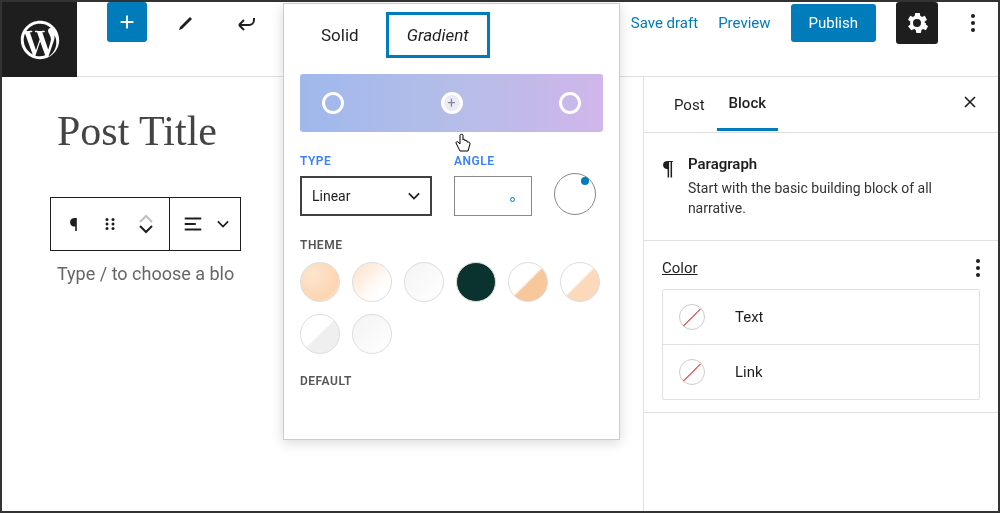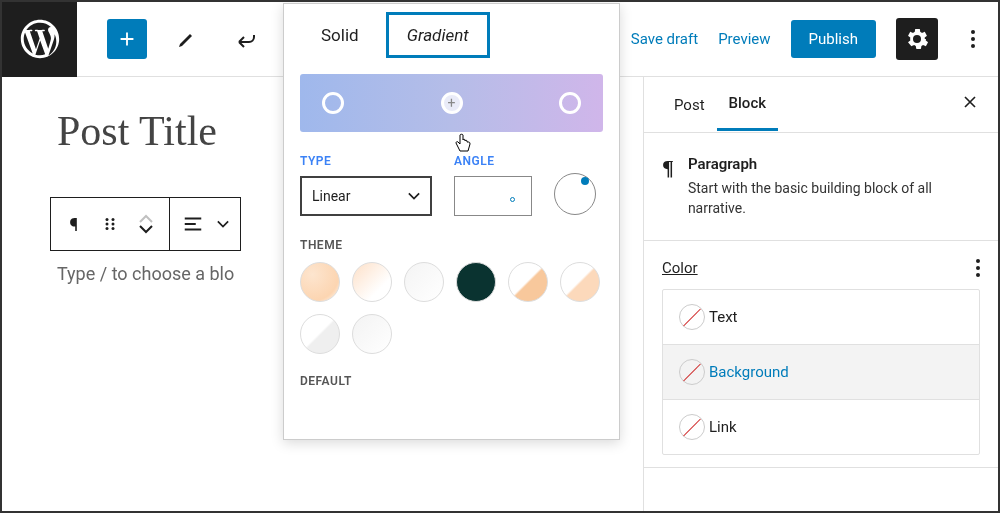--- a/index.html
+++ b/index.html
@@ -1,18 +1,18 @@
 <!DOCTYPE html>
 <html><head>
 <meta charset="utf-8">
 <style>
   * { box-sizing: border-box; margin: 0; padding: 0; }
   body { font-family: -apple-system, BlinkMacSystemFont, "Segoe UI", Roboto, sans-serif; font-size: 14px; color: #1e1e1e; background: #fff; width: 1000px; height: 513px; overflow: hidden; border: 2px solid #333; position: relative; }
   
-  .topbar { height: 75px; display: flex; align-items: center; border-bottom: 1px solid #e0e0e0; position: relative; background:#fff; }
+  .topbar { height: 75px; display: flex; align-items: flex-start; border-bottom: 1px solid #e0e0e0; position: relative; background:#fff; }
   .wp-logo { width: 75px; height: 75px; background: #1e1e1e; display: flex; align-items: center; justify-content: center; }
   .wp-logo svg { width: 46px; height: 46px; fill: #fff; }
   .tool-btn { width: 40px; height: 40px; display:flex; align-items:center; justify-content:center; margin-left: 10px; border-radius:3px; }
   .add-btn { background: #007cba; color:#fff; margin-left: 30px; }
   .pencil { margin-left: 20px; }
   .undo { margin-left: 20px; }
   .redo { margin-left: 10px; color:#aaa; }
   .spacer { flex:1; }
   .right-actions { display:flex; align-items:center; gap:20px; padding-right: 10px; }
   .link-btn { color: #007cba; font-size: 15px; cursor:pointer; }
@@ -37,21 +37,21 @@
   .sb-tab.active { border-bottom: 3px solid #007cba; font-weight:500; }
   .sb-close { margin-left:auto; font-size:22px; cursor:pointer; }
   .sb-block-info { display:flex; padding: 22px 18px; gap: 14px; border-bottom:1px solid #e0e0e0; }
   .sb-block-info .pil { font-size: 22px; font-family: Georgia, serif; font-weight: bold; }
   .sb-block-title { font-weight:600; font-size:15px; margin-bottom: 6px; }
   .sb-block-desc { font-size:14px; color:#333; line-height:1.4; }
   .sb-section { padding: 18px 18px 12px; border-bottom:1px solid #e0e0e0; }
   .sb-section-head { display:flex; align-items:center; justify-content:space-between; margin-bottom: 12px;}
   .sb-section-title { font-size:15px;text-decoration:underline; }
   .color-items { border:1px solid #e0e0e0; border-radius:2px; }
-  .color-item { display:flex; align-items:center; gap:4px; padding: 14px 16px; border-top:1px solid #e0e0e0; font-size:15px; }
+  .color-item { display:flex; align-items:center; gap:30px; padding: 14px 16px; border-top:1px solid #e0e0e0; font-size:15px; }
   .color-item:first-child { border-top:none; }
   .color-item.selected { background:#f3f3f3; color:#007cba; }
   .swatch-none { width:26px; height:26px; border-radius:50%; border:1px solid #ccc; position:relative; }
   .swatch-none::after { content:""; position:absolute; width:100%; height:1px; background:#cc1818; top:50%; left:0; transform: rotate(-45deg); }
   
   .popover { position:absolute; top: 1px; left: 281px; width: 337px; background:#fff; border:1px solid #ccc; box-shadow: 0 3px 12px rgba(0,0,0,.15); z-index: 50; }
   .popover-scroll { overflow-y:auto; height: 435px; padding: 10px 16px 0; }
   .popover-scroll::-webkit-scrollbar { width:14px; }
   .popover-scroll::-webkit-scrollbar-track { background:#f1f1f1; }
   .popover-scroll::-webkit-scrollbar-thumb { background:#c1c1c1; }
@@ -166,24 +166,20 @@
               <span></span>
               <span></span>
             </span>
         </span>
       </div>
       <div class="color-items">
         <div class="color-item">
           <span class="swatch-none"></span>
           <span>Text</span>
         </div>
-        <div class="color-item selected">
-          <span class="swatch-none"></span>
-          <span>Background</span>
-        </div>
         <div class="color-item">
           <span class="swatch-none"></span>
           <span>Link</span>
         </div>
       </div>
     </div>
   </div>
 </div>
 
 <div class="block-toolbar">

